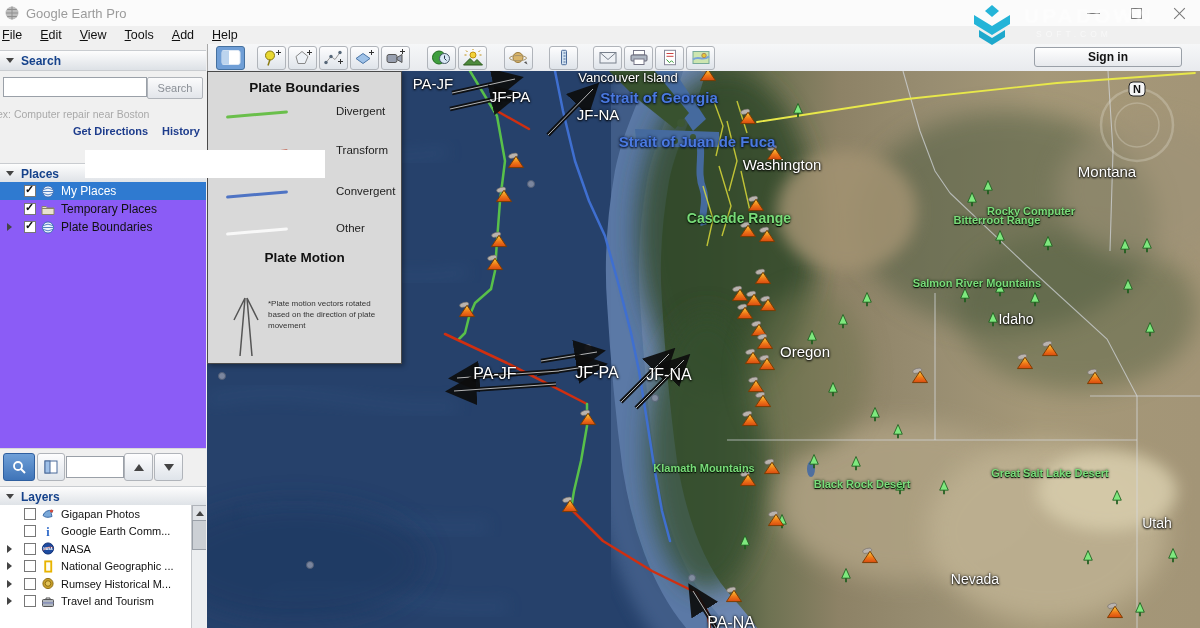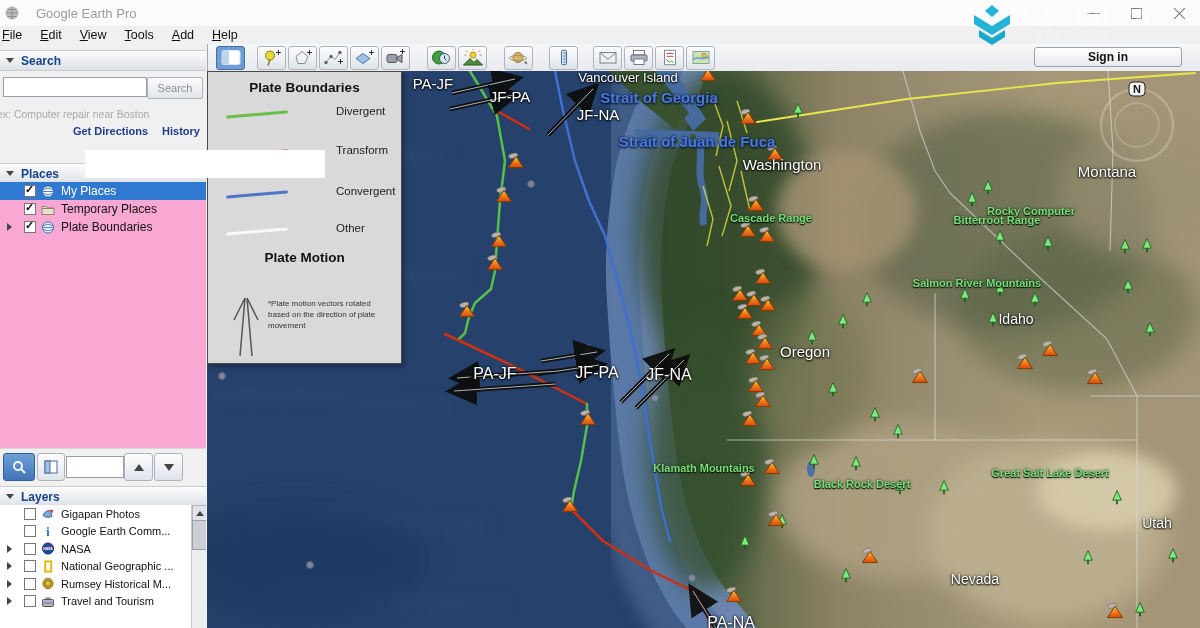--- a/index.html
+++ b/index.html
@@ -2,21 +2,21 @@
 <html><head>
 <meta charset="utf-8">
 <style>
   html,body{margin:0;padding:0;width:1200px;height:628px;overflow:hidden;
     font-family:"Liberation Sans",sans-serif;background:#f0f0f0;}
   .app{position:absolute;inset:0;background:#f0f0f0;}
   
   .titlebar{position:absolute;left:0;top:0;width:1200px;height:26px;background:#fbfbfb;
     border-bottom:1px solid #e3e3e3;display:flex;align-items:center;}
   .titlebar .appicon{width:16px;height:16px;margin-left:4px;}
-  .titlebar .title{color:#9b9b9b;font-size:13px;margin-left:16px;}
+  .titlebar .title{color:#9b9b9b;font-size:13px;margin-left:6px;}
   .wincontrols{position:absolute;right:14px;top:0;height:26px;display:flex;align-items:center;gap:30px;}
   .wc{width:13px;height:13px;position:relative;cursor:pointer;}
   .wc-min::after{content:"";position:absolute;left:0;right:0;top:6px;border-top:1px solid #777;}
   .wc-max::after{content:"";position:absolute;left:1px;top:1px;width:9px;height:9px;border:1px solid #777;}
   .wc-close::before,.wc-close::after{content:"";position:absolute;left:-1px;top:6px;width:15px;border-top:1px solid #777;}
   .wc-close::before{transform:rotate(45deg);} .wc-close::after{transform:rotate(-45deg);}
   
   .menubar{position:absolute;left:0;top:26px;width:1200px;height:18px;background:#f0f0f0;
     display:flex;align-items:center;gap:17px;font-size:12.5px;color:#111;padding-left:1px;}
   .menu-item{cursor:pointer;margin-left:1px;}
@@ -40,21 +40,21 @@
     border-top:5px solid #444;margin:0 7px 0 6px;}
   .sec-head .sec-title{color:#15428b;font-weight:bold;font-size:12px;}
   .search-input{position:absolute;left:3px;top:33px;width:136px;height:18px;border:1px solid #9aa0a8;background:#fff;
     font-size:11px;padding:0 3px;}
   .search-btn{position:absolute;left:147px;top:33px;width:54px;height:20px;border:1px solid #b0b4ba;border-radius:2px;
     background:linear-gradient(#fbfbfc,#e2e5ea);color:#8a8f96;font-size:11px;display:flex;align-items:center;justify-content:center;cursor:pointer;}
   .search-hint{position:absolute;left:-3px;top:64px;font-size:10.5px;color:#a9a9a9;white-space:nowrap;}
   .links-row{position:absolute;left:0;top:81px;width:200px;display:flex;justify-content:flex-end;gap:14px;
     font-size:11px;font-weight:bold;color:#1d3c8c;text-align:right;}
   .links-row span{cursor:pointer;}
-  .places-list{position:absolute;left:0;top:138px;width:206px;height:266px;background:#f9a8d4;}
+  .places-list{position:absolute;left:0;top:138px;width:206px;height:266px;background:#8b5cf6;}
   .place-row{height:18px;display:flex;align-items:center;font-size:12px;color:#111;cursor:pointer;}
   .place-row.sel{background:#2f7ad0;color:#fff;}
   .minibar{position:absolute;left:0;top:404px;width:206px;height:36px;background:#f0f0f0;border-top:1px solid #d8d8d8;}
   .mbtn{position:absolute;top:4px;height:26px;border:1px solid #b0b4ba;border-radius:3px;
     background:linear-gradient(#fdfdfe,#dfe4ea);display:flex;align-items:center;justify-content:center;cursor:pointer;}
   .mbtn.active{background:linear-gradient(#6fa0d8,#3f74b8);border-color:#2f5f9f;}
   .mbtn svg{width:16px;height:16px;}
   .mini-input{position:absolute;left:66px;top:7px;width:52px;height:18px;border:1px solid #9aa0a8;background:#fff;font-size:11px;}
   .arrgl{width:0;height:0;border-left:5px solid transparent;border-right:5px solid transparent;}
   .arr-up{border-bottom:7px solid #444;} .arr-dn{border-top:7px solid #444;}
@@ -596,21 +596,21 @@
       <div class="legend-note">*Plate motion vectors rotated based on the direction of plate movement</div>
     </div>
   <div class="map-lbl lw" style="left: 226px; top: 12px; font-size: 15px;">PA-JF</div>
       <div class="map-lbl lw" style="left: 303px; top: 25px; font-size: 15px;">JF-PA</div>
       <div class="map-lbl lw" style="left: 421px; top: 6px; font-size: 13px;">Vancouver Island</div>
       <div class="map-lbl lw" style="left: 391px; top: 43px; font-size: 15px;">JF-NA</div>
       <div class="map-lbl lb" style="left: 452px; top: 26px; font-size: 15px;">Strait of Georgia</div>
       <div class="map-lbl lb" style="left: 490px; top: 70px; font-size: 15px;">Strait of Juan de Fuca</div>
       <div class="map-lbl lw" style="left: 575px; top: 93px; font-size: 15px;">Washington</div>
       <div class="map-lbl lw" style="left: 900px; top: 100px; font-size: 15px;">Montana</div>
-      <div class="map-lbl lg" style="left: 564px; top: 147px; font-size: 11px;">Cascade Range</div>
+      <div class="map-lbl lg" style="left: 532px; top: 147px; font-size: 14px;">Cascade Range</div>
       <div class="map-lbl lg" style="left: 824px; top: 140px; font-size: 11px;">Rocky Computer</div>
       <div class="map-lbl lg" style="left: 790px; top: 149px; font-size: 11px;">Bitterroot Range</div>
       <div class="map-lbl lg" style="left: 770px; top: 212px; font-size: 11px;">Salmon River Mountains</div>
       <div class="map-lbl lw" style="left: 795px; top: 248px; font-size: 14px; padding-left: 28px;">Idaho</div>
       <div class="map-lbl lw" style="left: 598px; top: 280px; font-size: 15px;">Oregon</div>
       <div class="map-lbl lw" style="left: 288px; top: 303px; font-size: 16px;">PA-JF</div>
       <div class="map-lbl lw" style="left: 390px; top: 302px; font-size: 16px;">JF-PA</div>
       <div class="map-lbl lw" style="left: 462px; top: 304px; font-size: 16px;">JF-NA</div>
       <div class="map-lbl lg" style="left: 497px; top: 397px; font-size: 11px;">Klamath Mountains</div>
       <div class="map-lbl lg" style="left: 655px; top: 413px; font-size: 11px;">Black Rock Desert</div>

